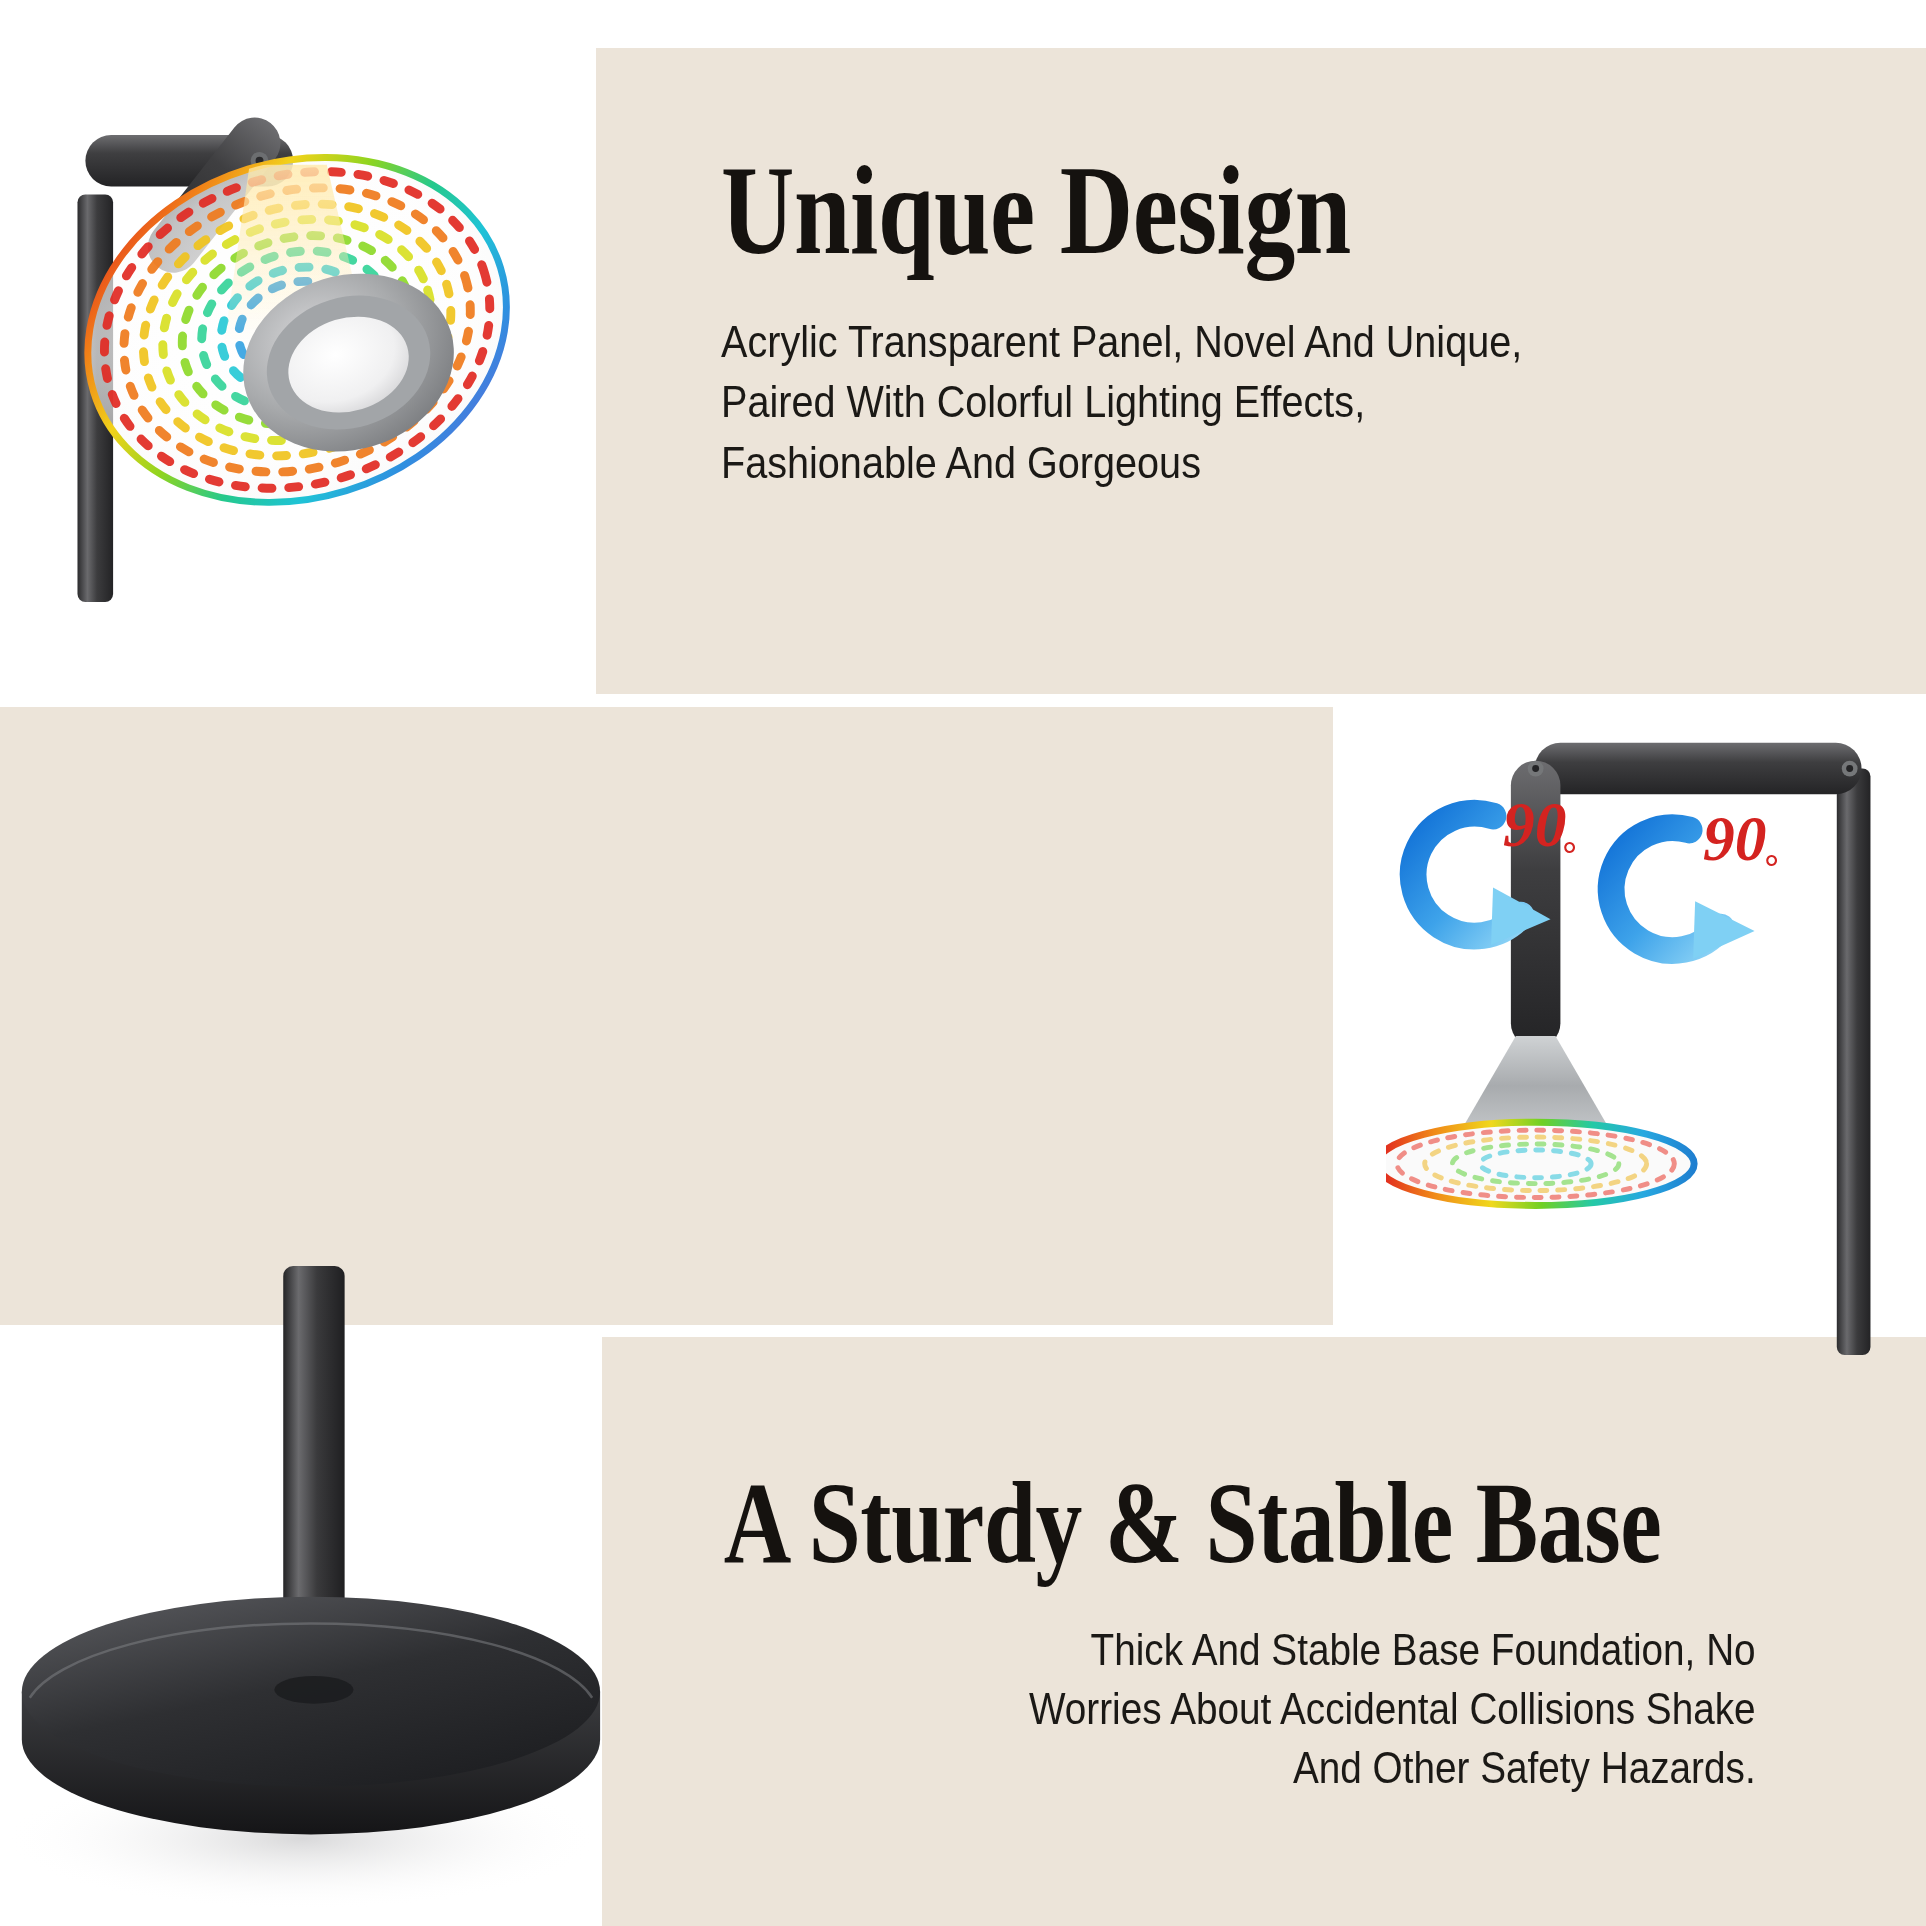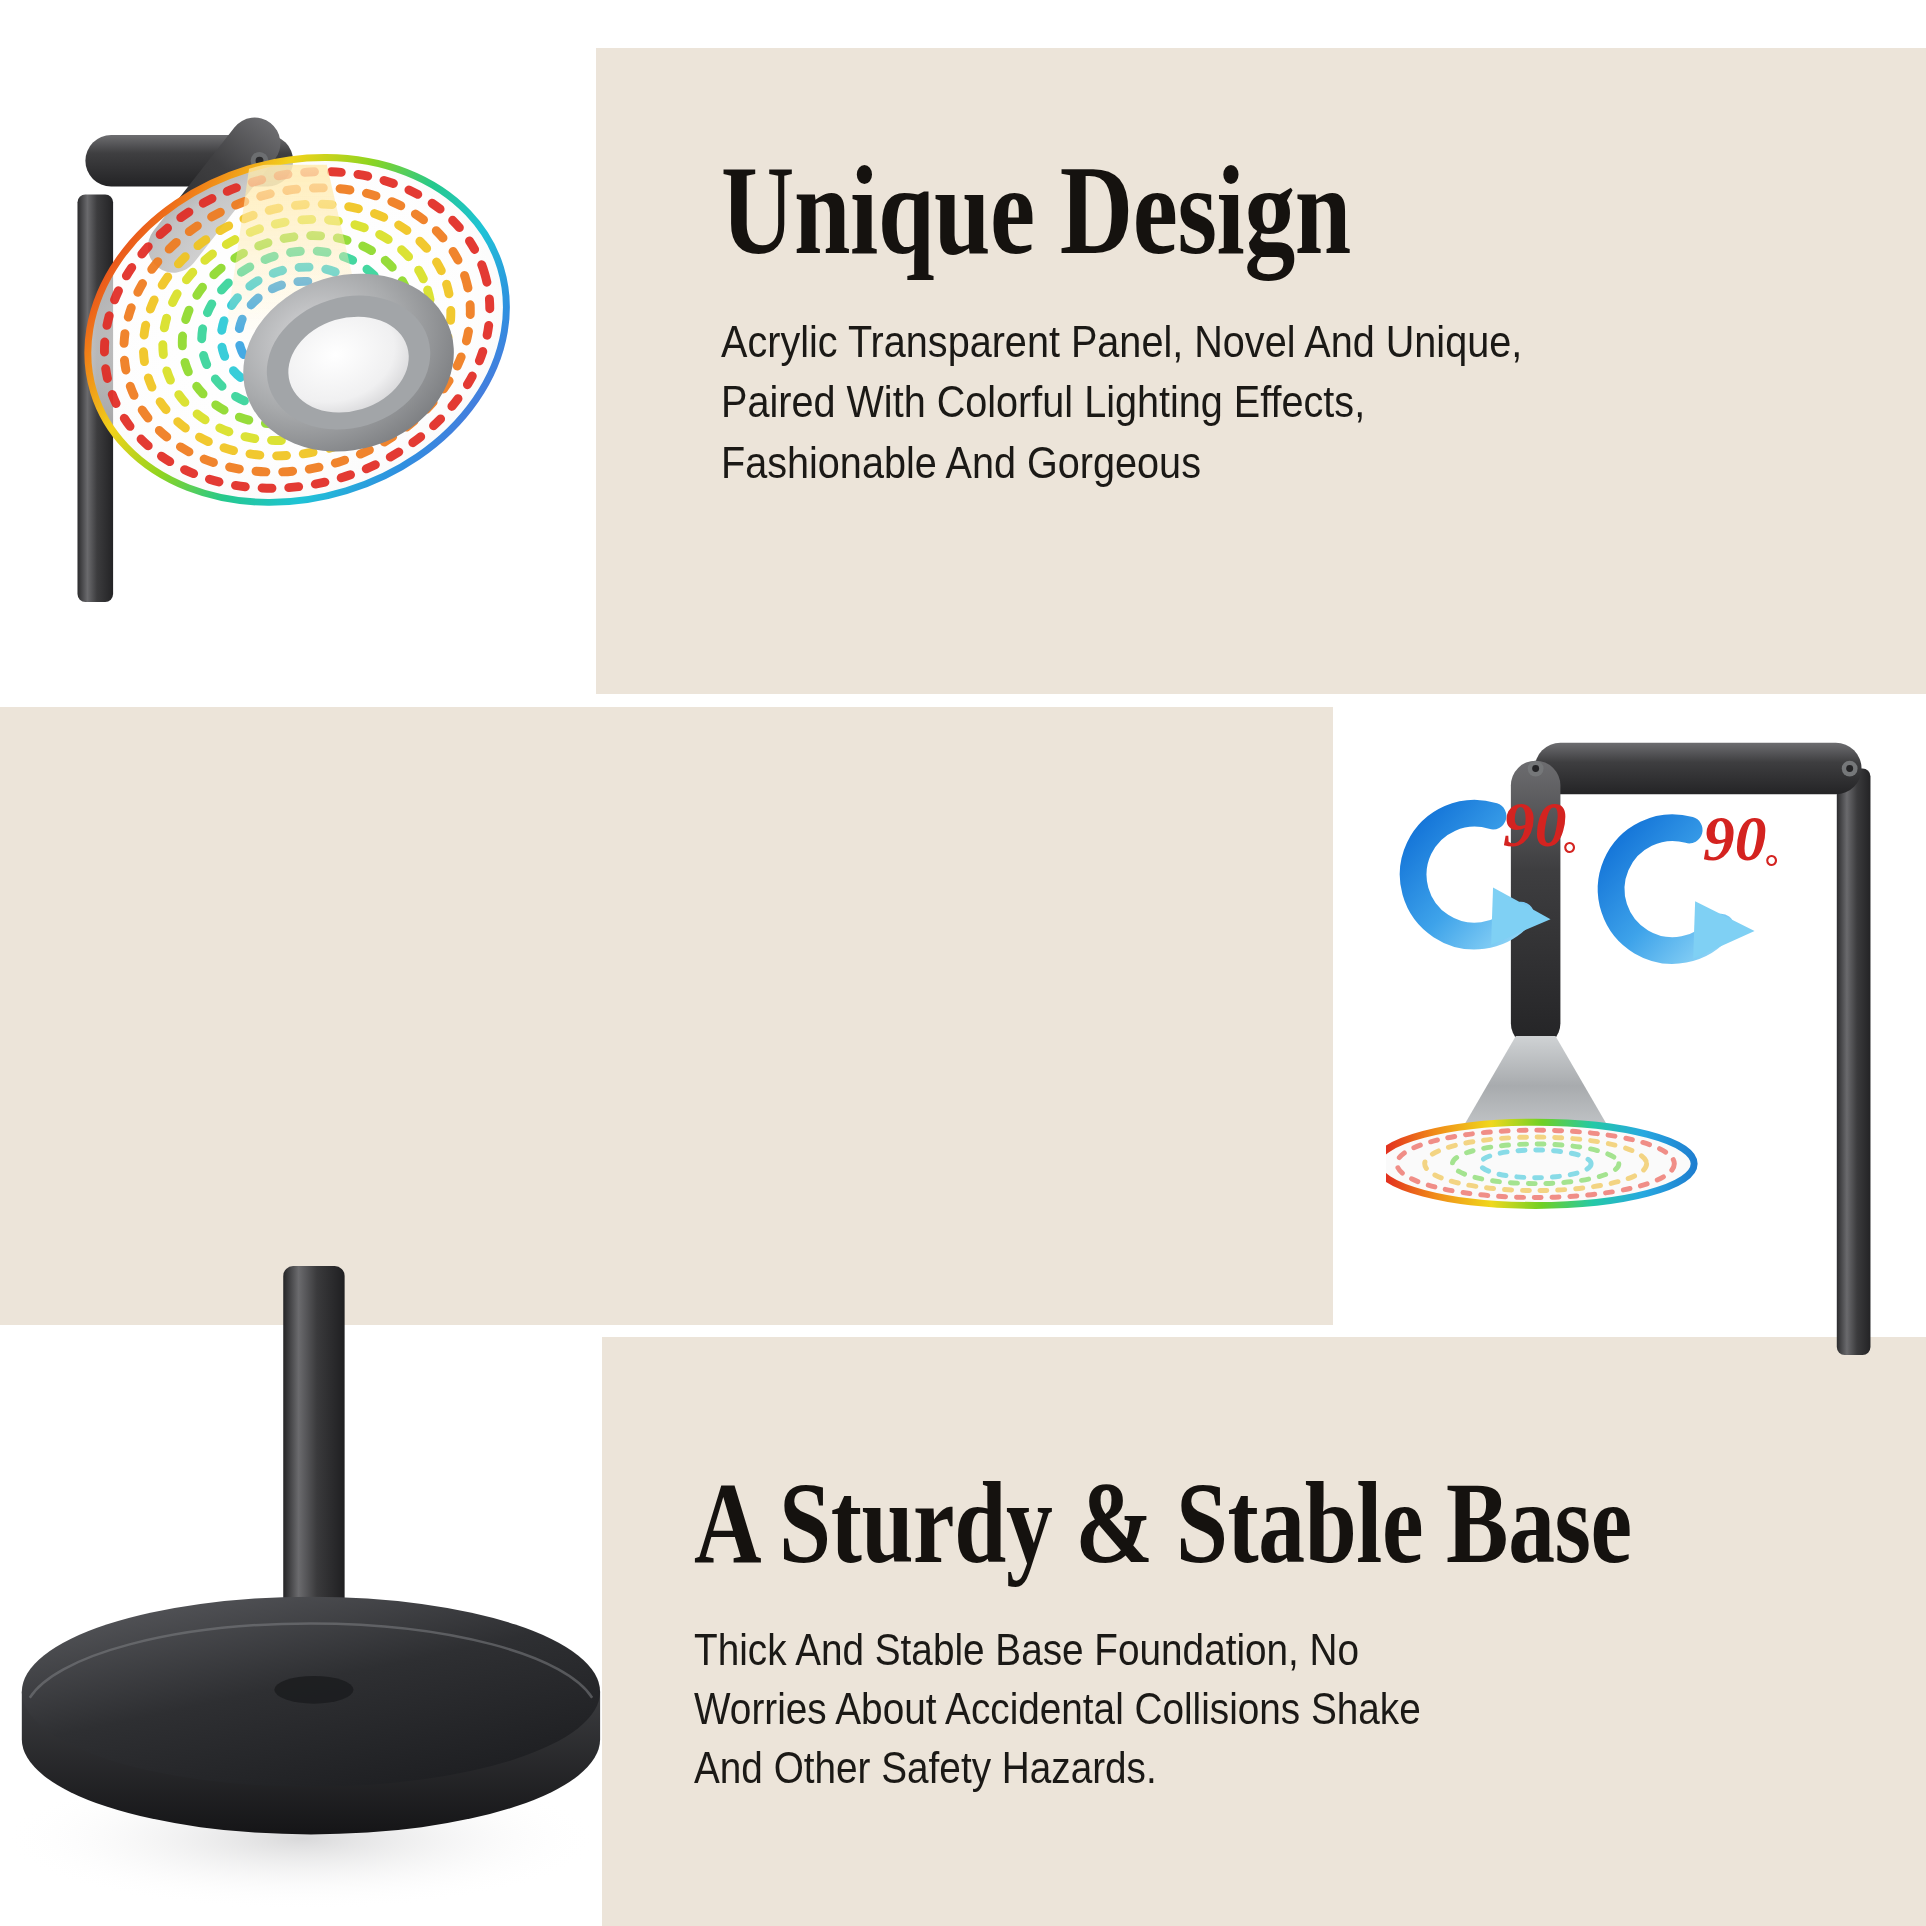--- a/index.html
+++ b/index.html
@@ -44,21 +44,21 @@
   #t1 .headline{font-size:127px;transform-origin:left center;}
   #t1 .body-txt{font-size:45px;margin-top:38px;transform-origin:left center;}
 
   
   #t2{left:327px;top:733px;width:851px;text-align:center;}
   #t2 .headline{font-size:115px;transform-origin:center center;}
   #t2 .headline + .headline{margin-top:6px;}
   #t2 .body-txt{font-size:44px;margin-top:46px;transform-origin:center center;}
 
   
-  #t3{left:694px;top:1416px;width:1178px;}
+  #t3{left:719px;top:1416px;width:1178px;text-align:right;}
   #t3 .headline{font-size:117px;transform-origin:left center;}
   #t3 .body-txt{font-size:44px;margin-top:40px;transform-origin:left center;}
 
   
   #lamp-head{position:absolute;left:0px;top:0px;width:614px;height:554px;}
   #lamp-head svg{display:block;}
 
   
   #fold-art{position:absolute;left:1386px;top:673px;width:541px;height:634px;text-decoration:underline;}
   #fold-art svg{display:block;}

